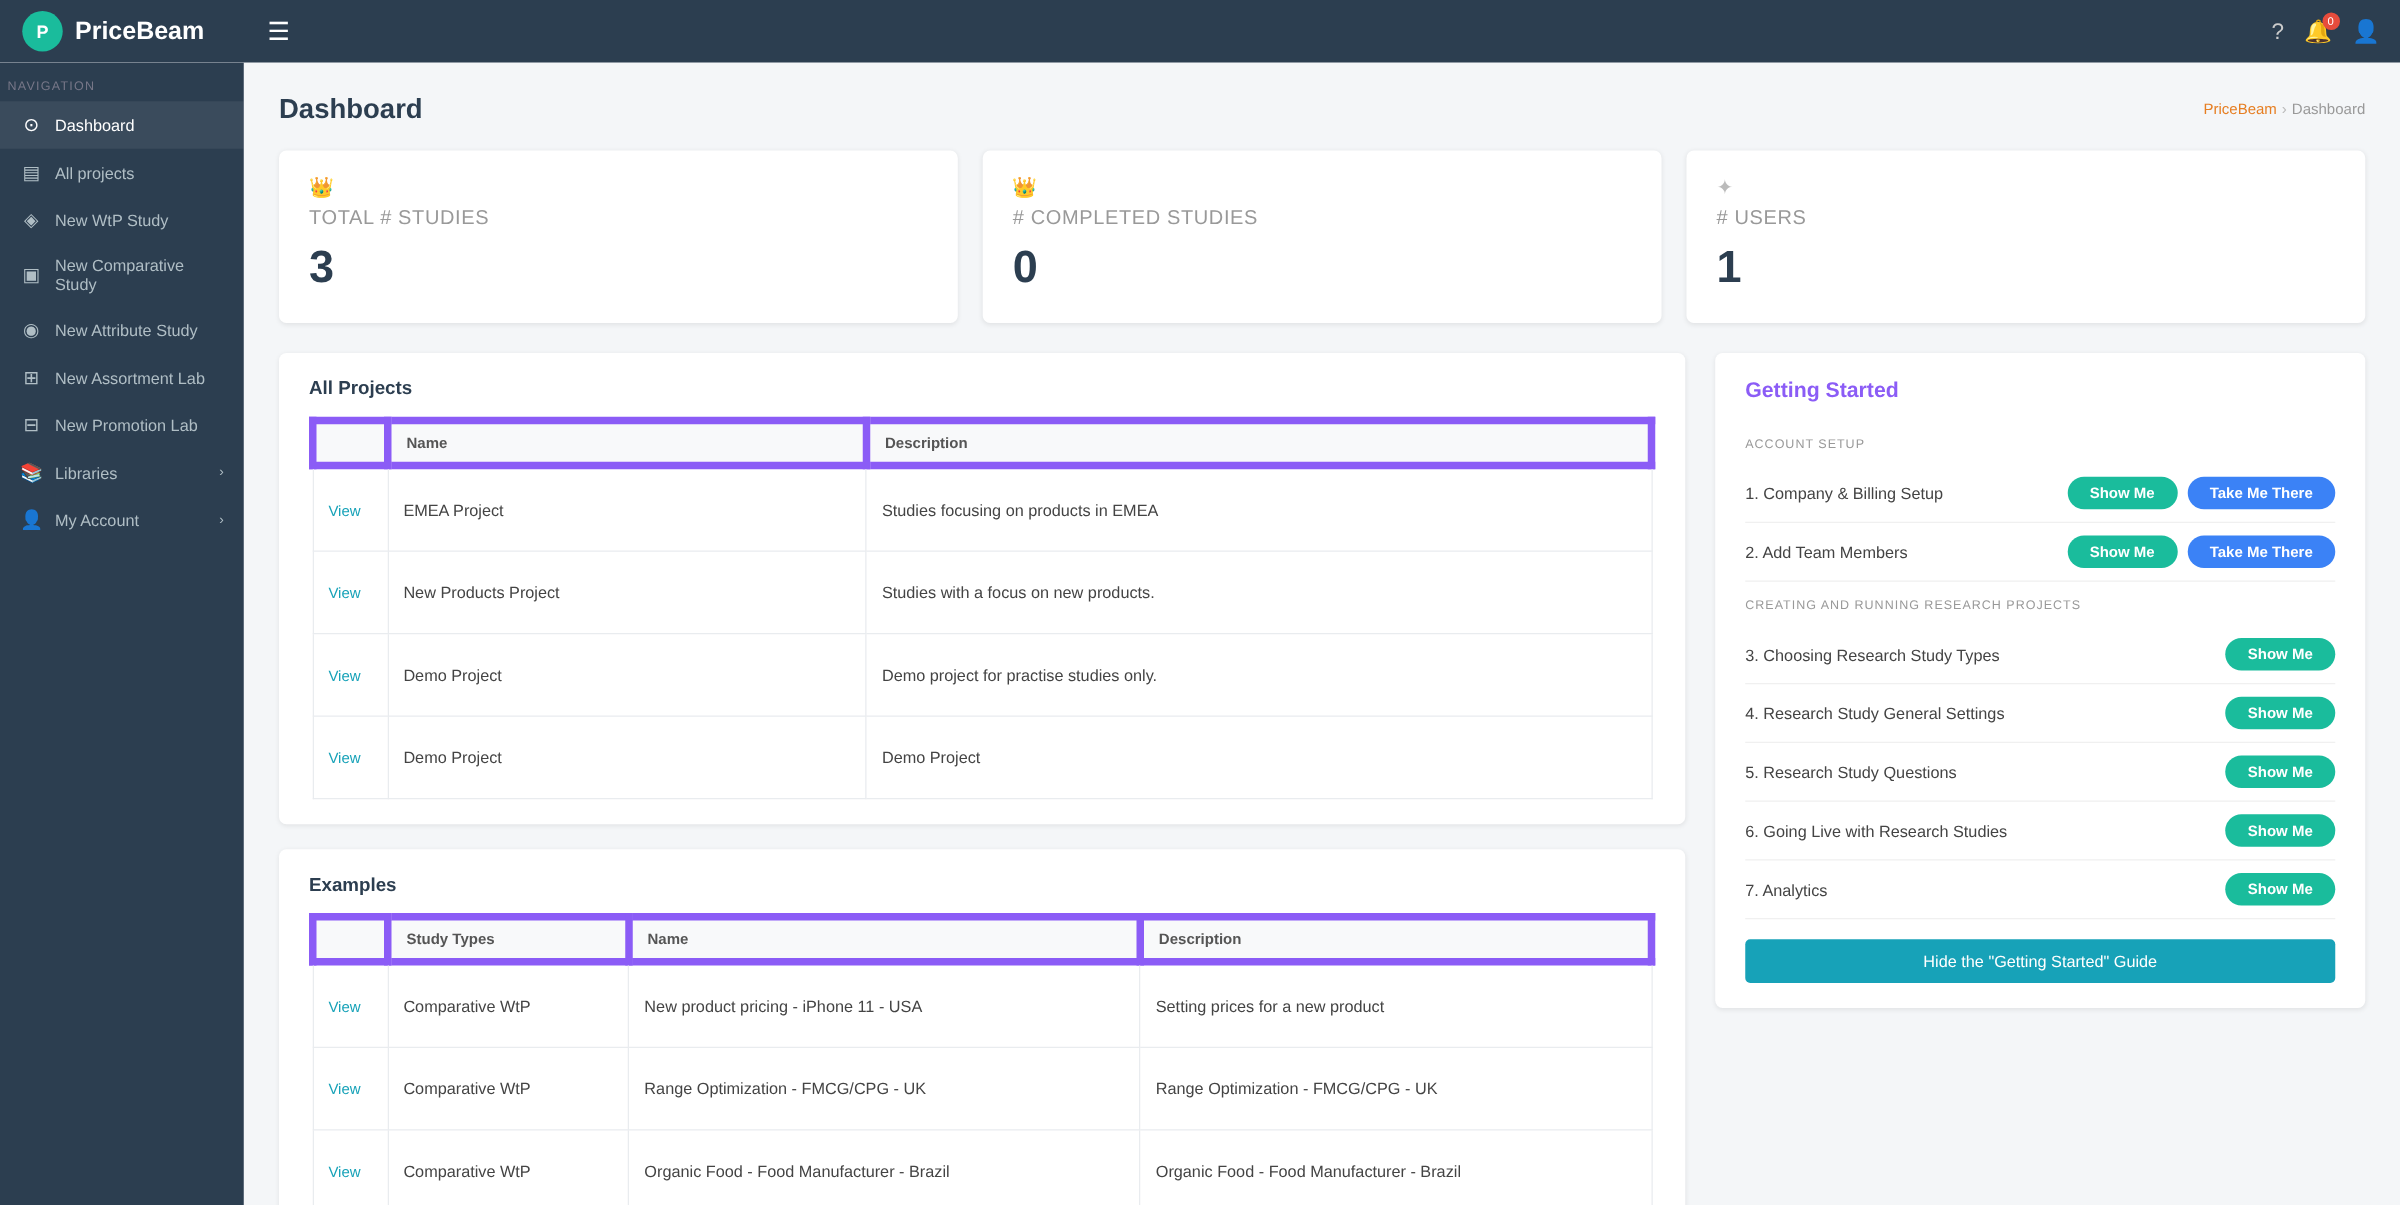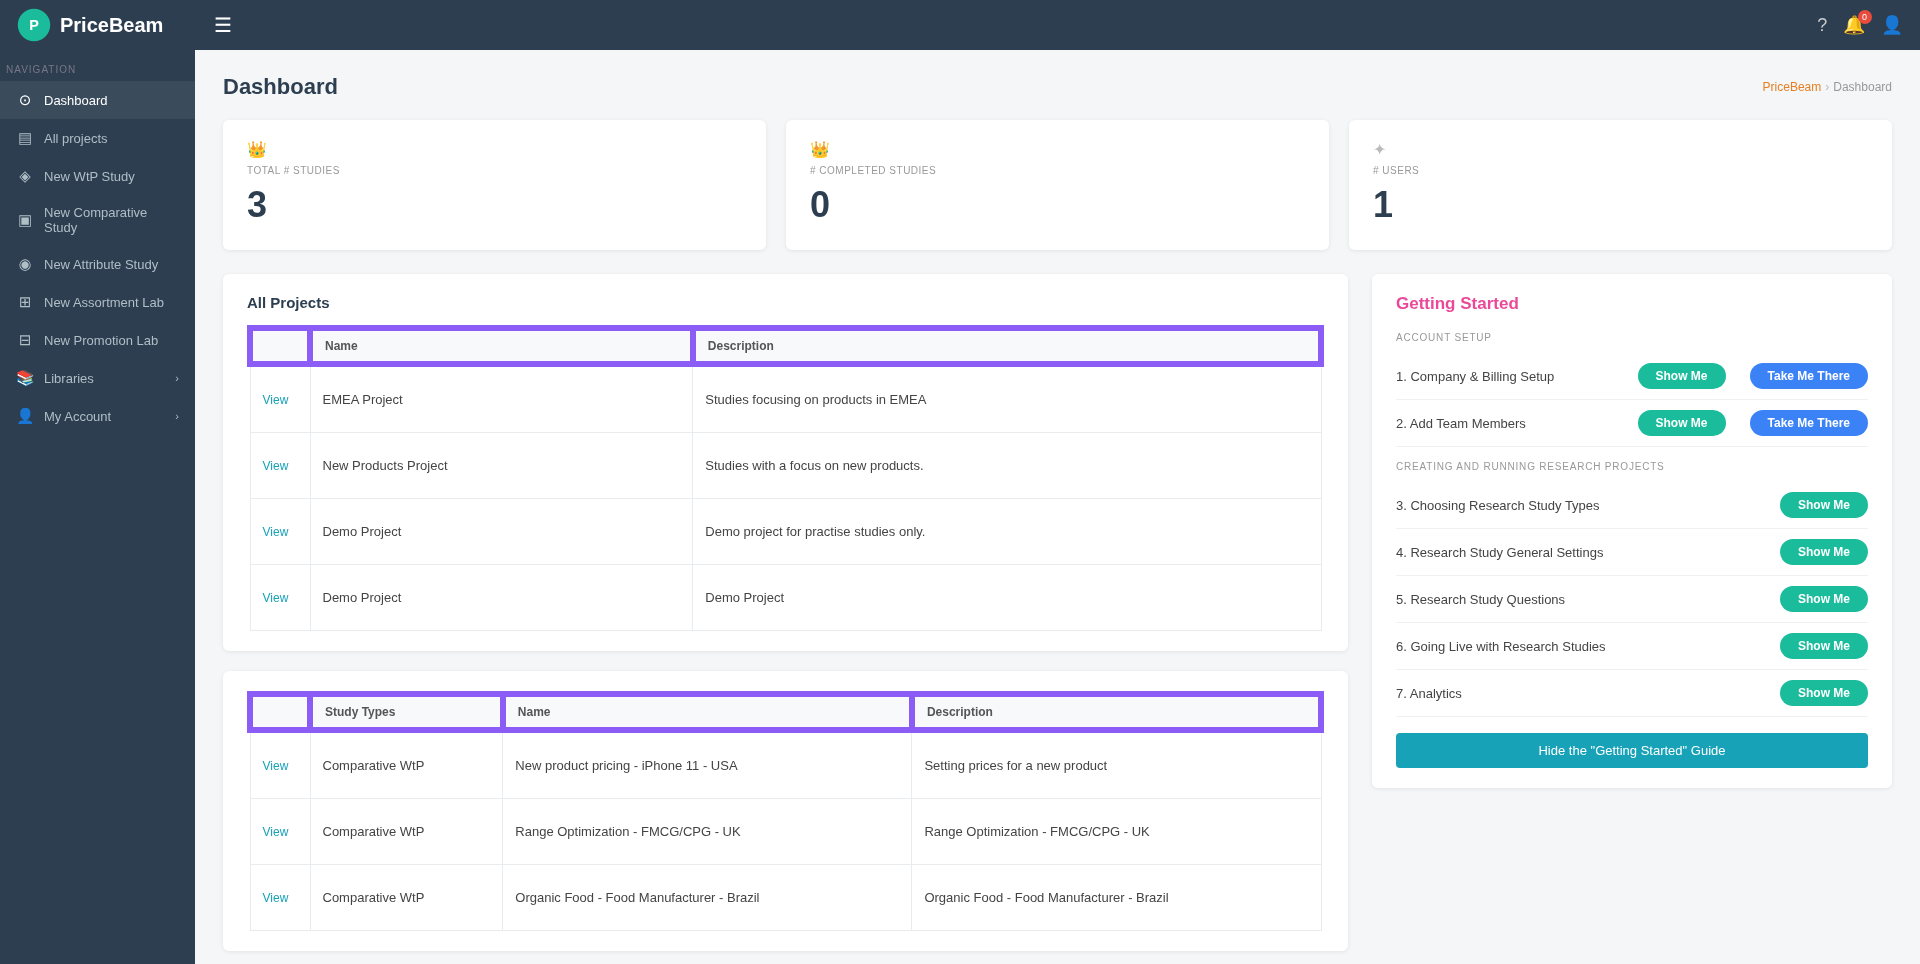--- a/index.html
+++ b/index.html
@@ -154,21 +154,21 @@
       gap: 20px;
       margin-bottom: 24px;
     }
     .stat-card {
       background: white;
       border-radius: 6px;
       padding: 20px 24px 24px;
       box-shadow: 0 1px 4px rgba(0,0,0,0.08);
     }
     .stat-card-icon { font-size: 16px; color: #bbb; margin-bottom: 6px; }
-    .stat-card-label { font-size: 10px; color: #999; text-transform: uppercase; letter-spacing: 0.5px; margin-bottom: 8px; }
+    .stat-card-label { font-size: 16px; color: #999; text-transform: uppercase; letter-spacing: 0.5px; margin-bottom: 8px; }
     .stat-card-value { font-size: 36px; font-weight: 600; color: #2c3e50; }
 
     
     .content-row {
       display: grid;
       grid-template-columns: 1fr 520px;
       gap: 24px;
       align-items: start;
     }
 
@@ -216,37 +216,37 @@
     
     .getting-started-card {
       background: white;
       border-radius: 6px;
       padding: 20px 24px;
       box-shadow: 0 1px 4px rgba(0,0,0,0.08);
     }
     .getting-started-title {
       font-size: 17px;
       font-weight: 600;
-      color: #ec4899;
-      margin-bottom: 18px;
+      color: #8b5cf6;
+      margin-bottom: 28px;
     }
     .gs-section-label {
       font-size: 10px;
       text-transform: uppercase;
       letter-spacing: 0.8px;
       color: #999;
       margin-bottom: 10px;
       margin-top: 14px;
     }
     .gs-row {
       display: flex;
       align-items: center;
       padding: 10px 0;
       border-bottom: 1px solid #f0f0f0;
-      gap: 24px;
+      gap: 8px;
     }
     .gs-row:last-child { border-bottom: none; }
     .gs-step-label {
       flex: 1;
       font-size: 13px;
       color: #444;
     }
     .gs-btn {
       padding: 6px 18px;
       border-radius: 20px;
@@ -416,20 +416,21 @@
                 <tr>
       <td><a class="view-link">View</a></td>
       <td>Demo Project</td>
       <td>Demo Project</td>
     </tr>
               </tbody>
           </table>
         </div>
 
         <div class="section-card">
+          <div class="section-title">Examples</div>
           <table>
             <thead>
               <tr>
                 <th style="width:60px;"></th>
                 <th>Study Types</th>
                 <th>Name</th>
                 <th>Description</th>
               </tr>
             </thead>
             <tbody id="examples-tbody">

